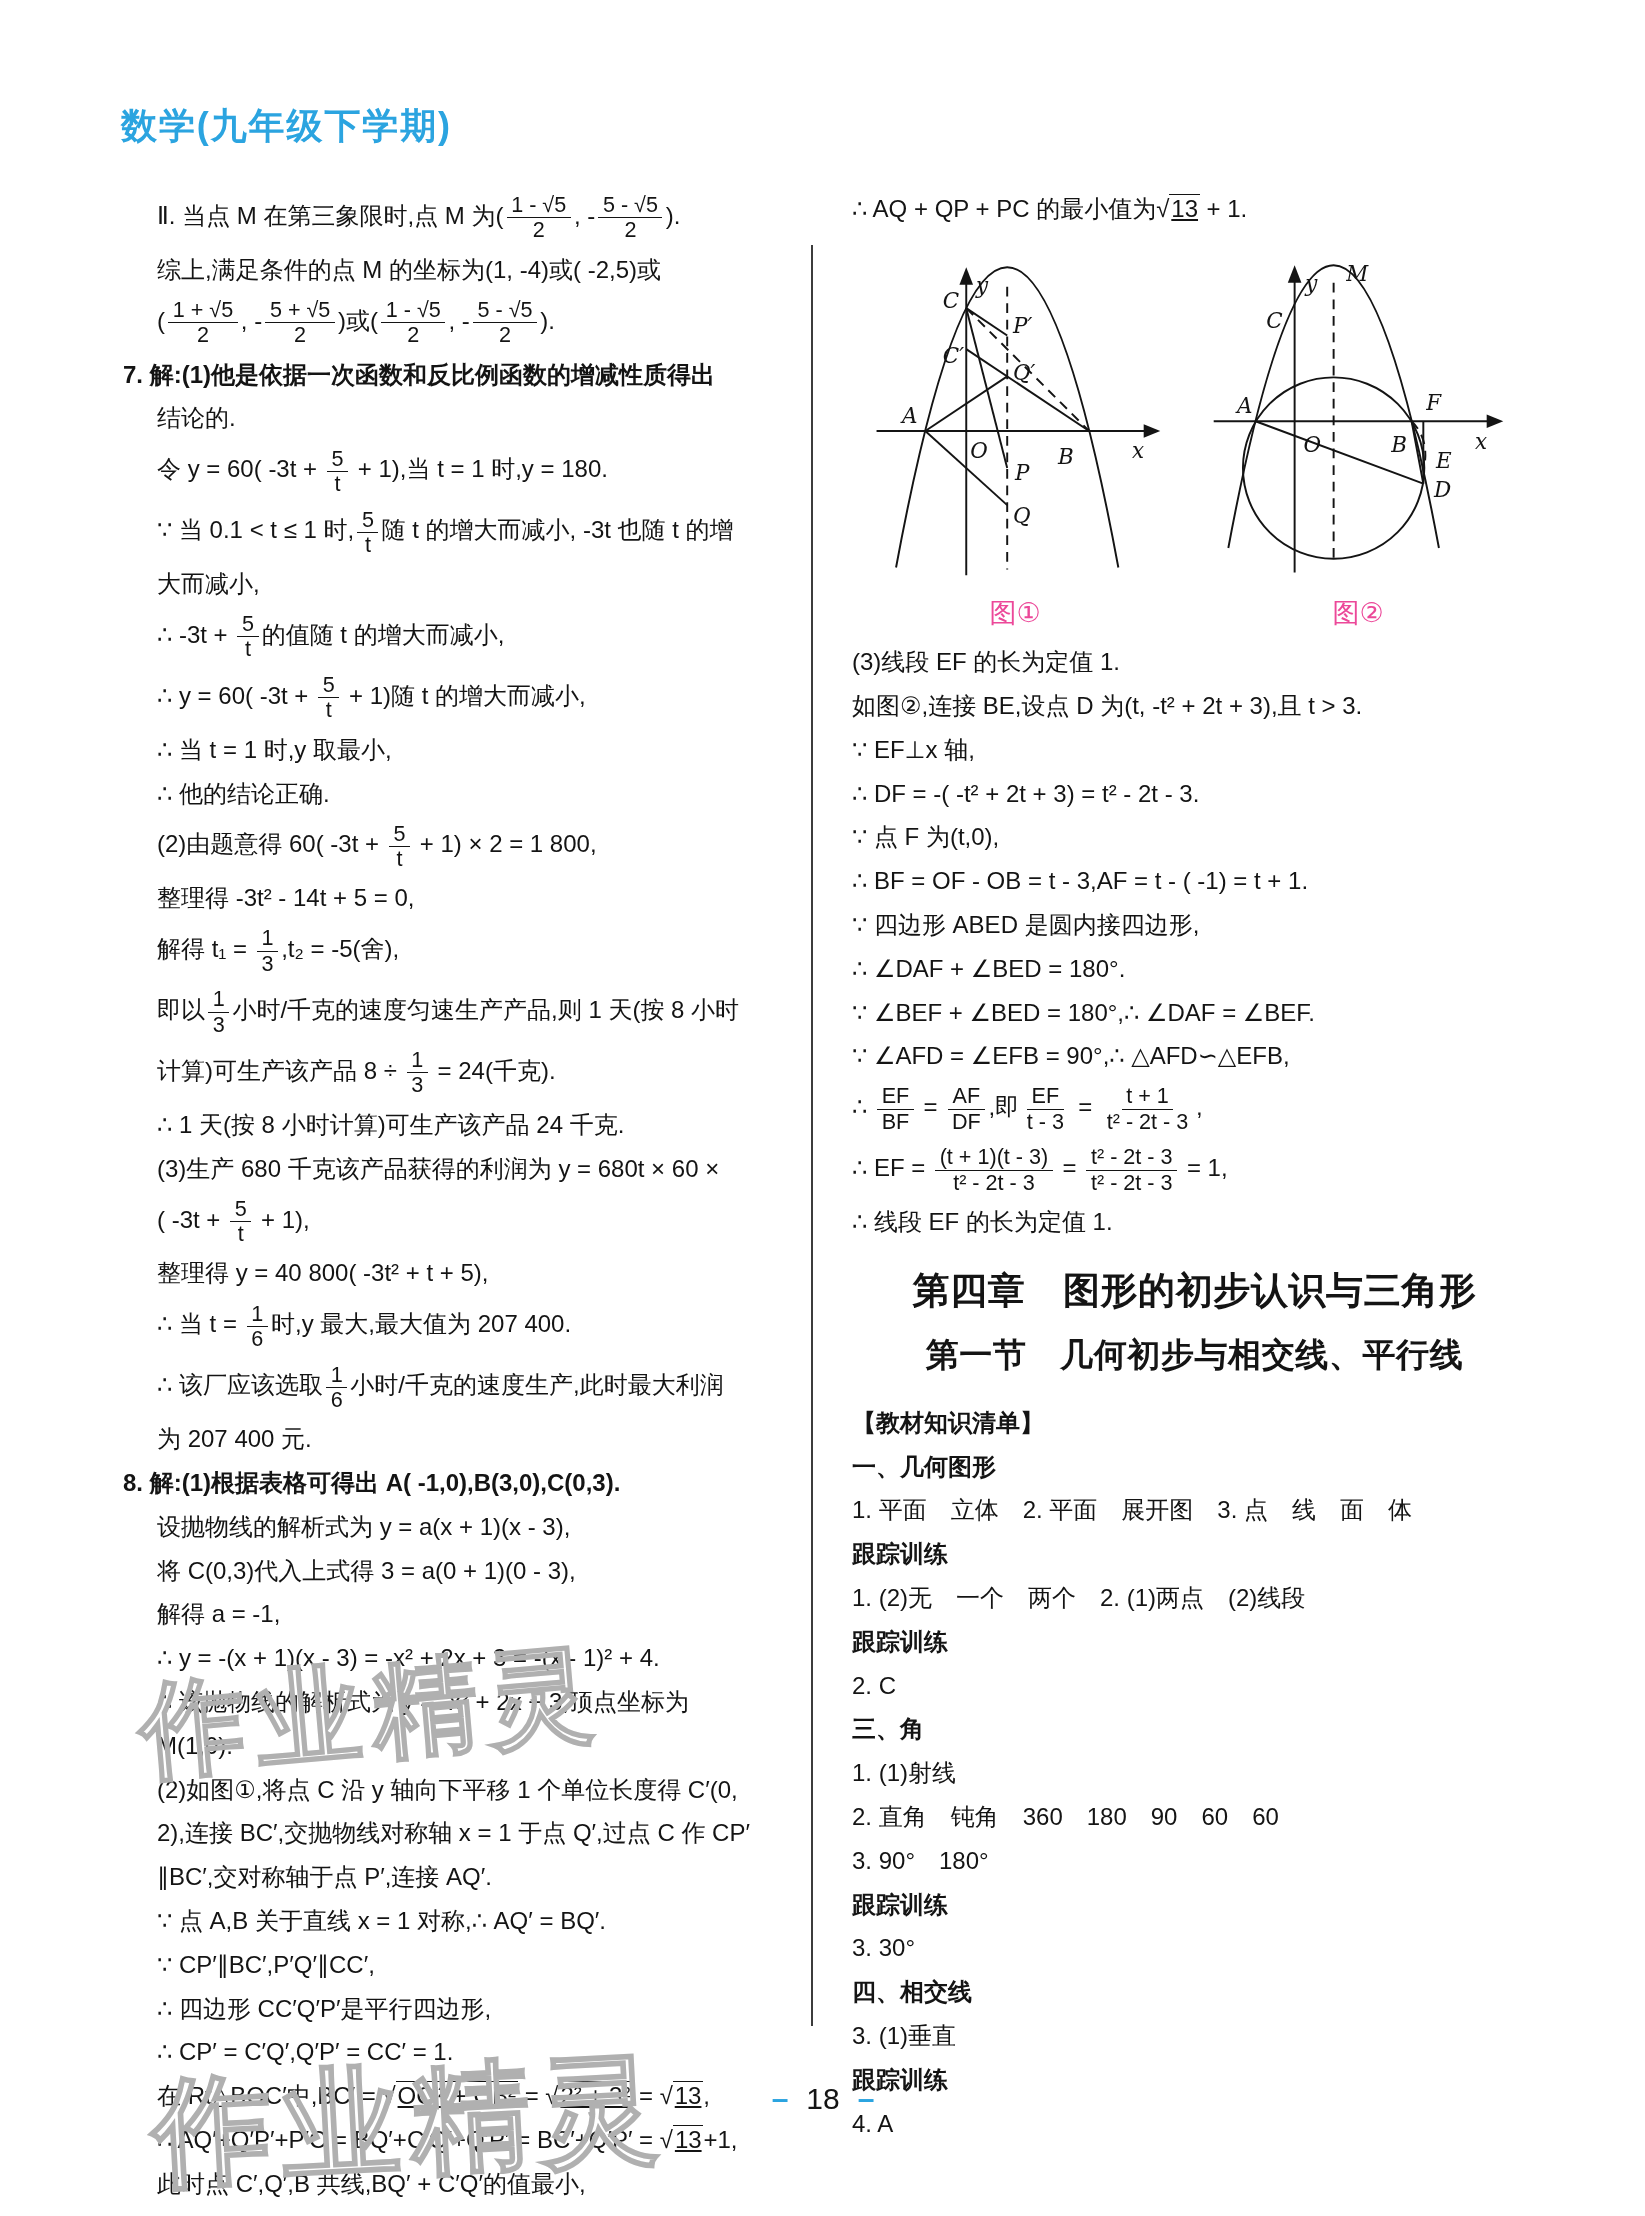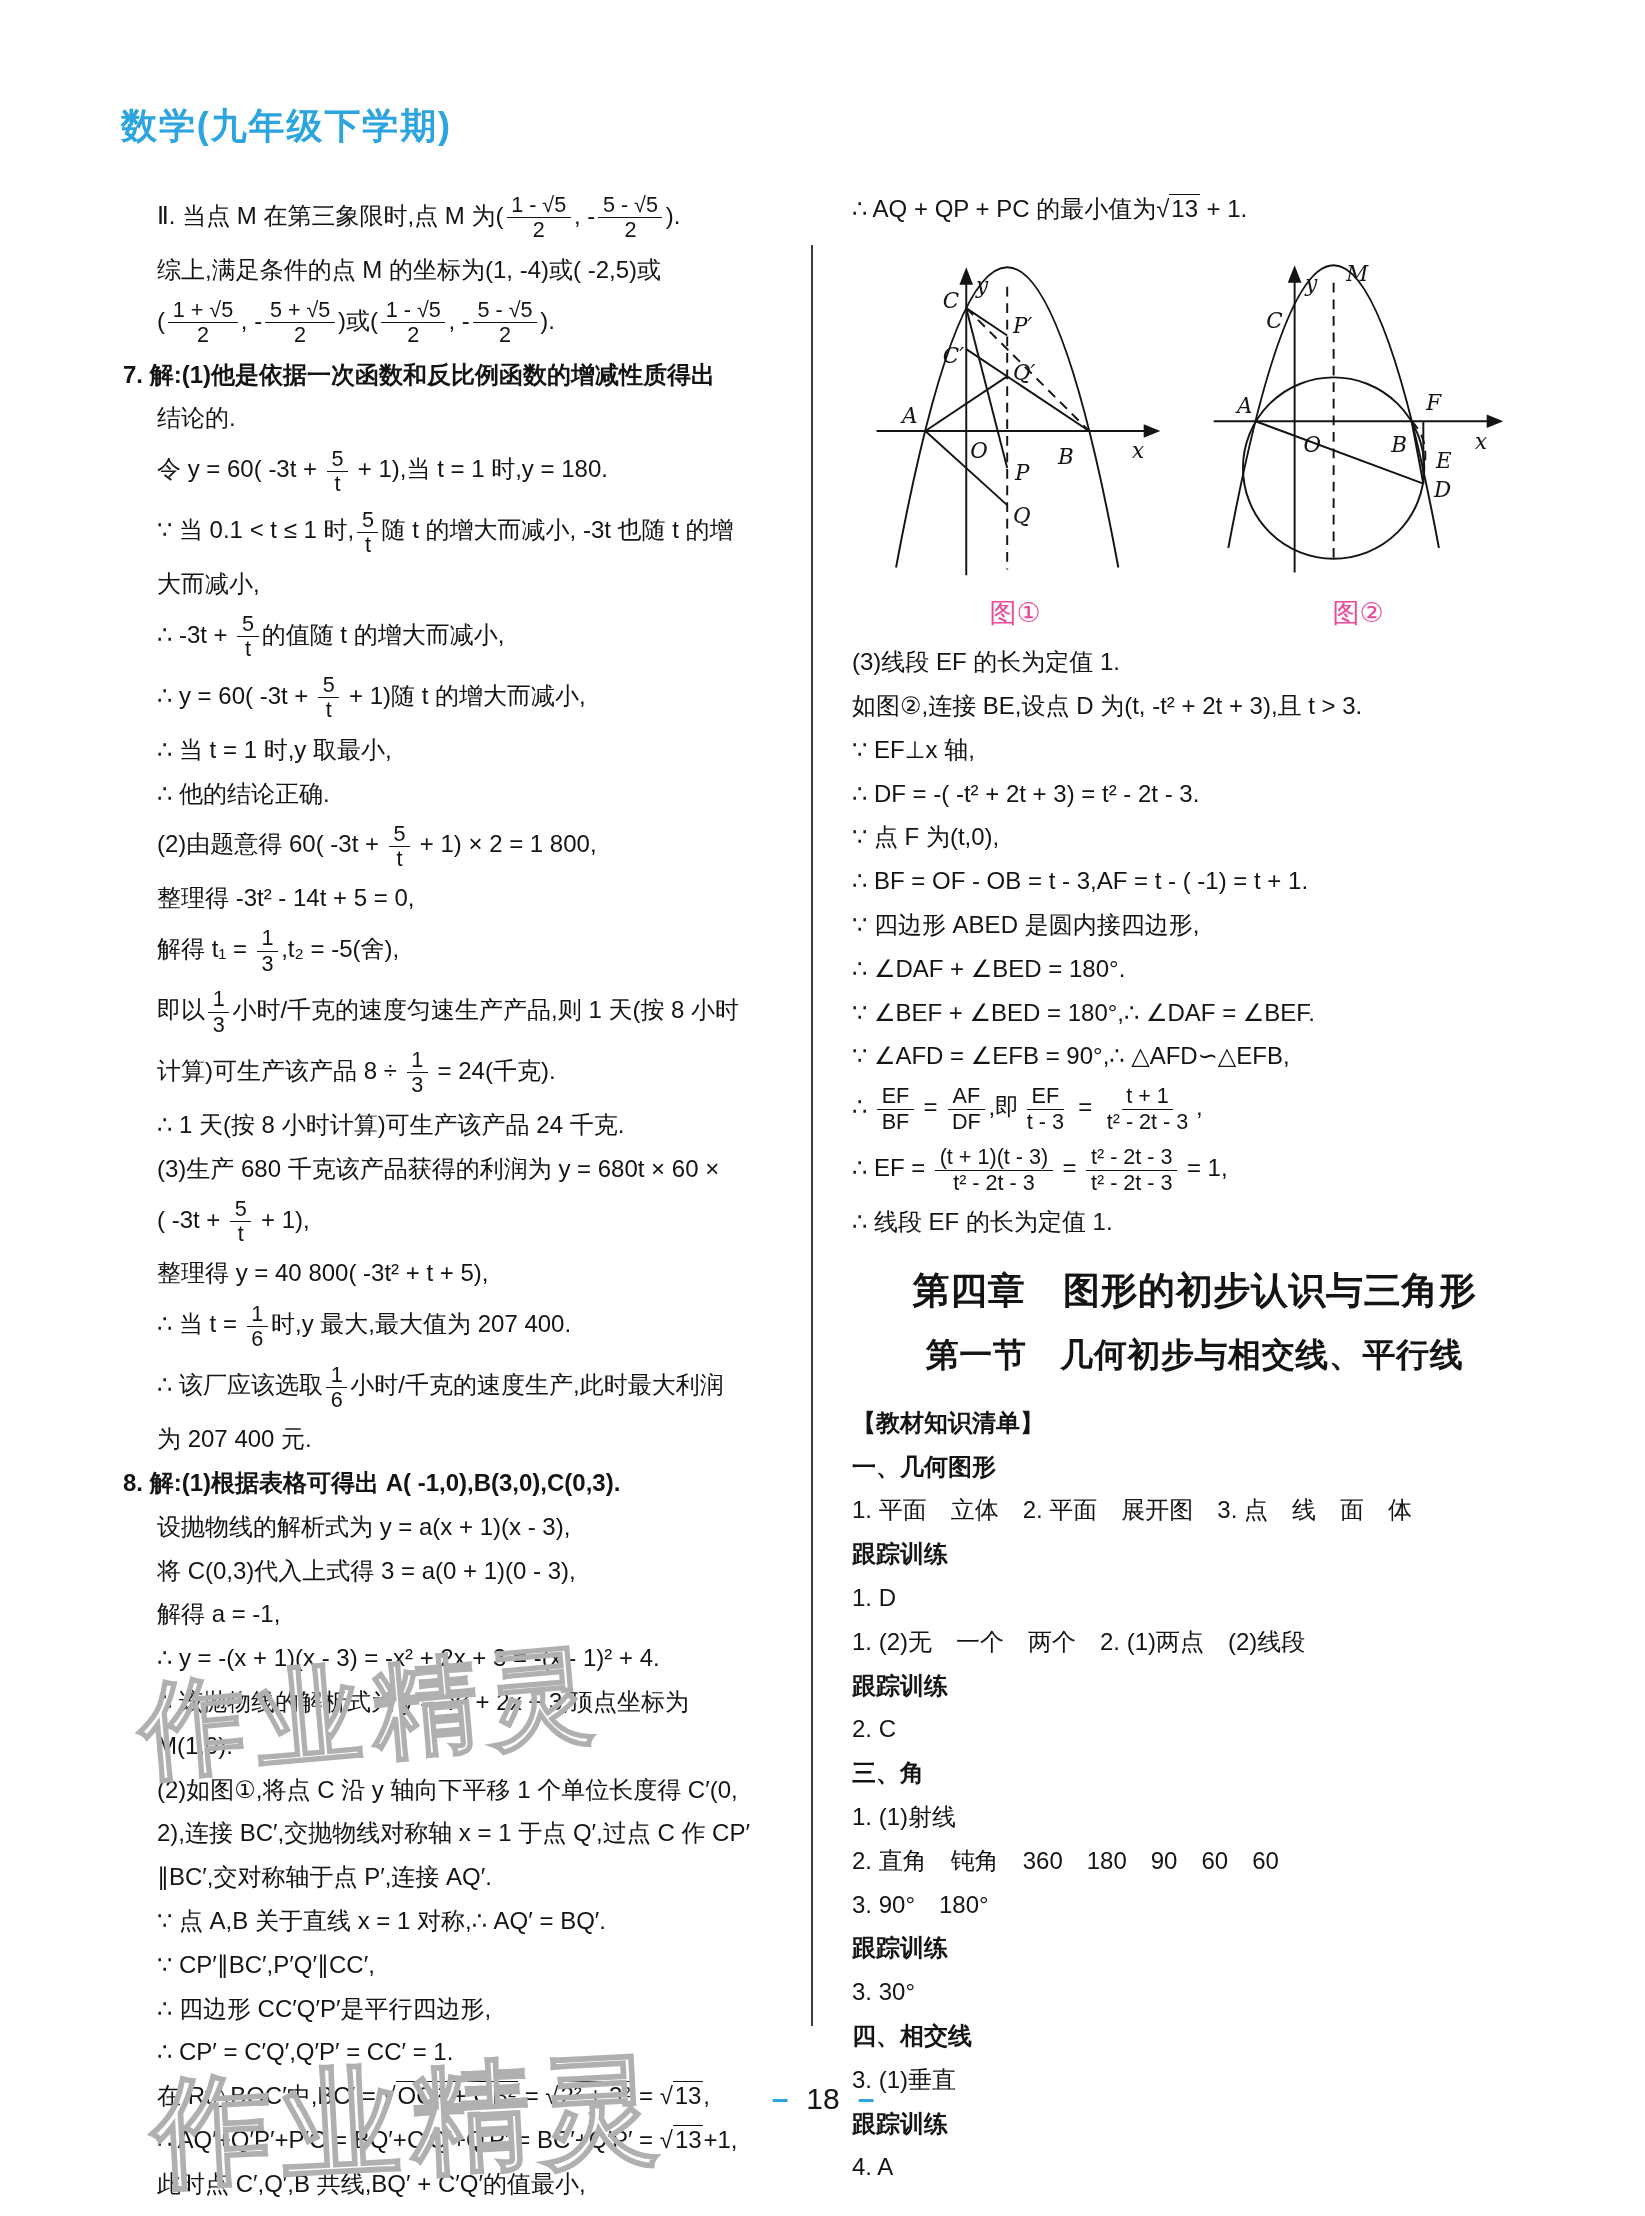--- a/index.html
+++ b/index.html
@@ -12,21 +12,21 @@
   .col.left{left:123px;width:685px;}
   .col.right{left:852px;width:685px;}
   .line{font-size:24px;line-height:1.45;margin:0 0 9px 0;}
   .left .line{margin-left:34px;}
   .left .line.o{margin-left:0;font-weight:bold;}
   .line.b{font-weight:bold;}
   .frac{display:inline-flex;flex-direction:column;align-items:center;vertical-align:middle;
         margin:1.3px 3.2px;line-height:1.12;font-size:0.9em;justify-content:center;}
   .fn{border-bottom:1.9px solid #141414;padding:0 4.5px;}
   .fd{padding:0 4.5px;}
-  .sq{border-top:1.9px solid #141414;padding:0 1.9px;}
+  .sq{border-top:1.9px solid #141414;padding:0 1.9px;text-decoration:underline;}
   .figures{display:flex;gap:17px;justify-content:flex-start;margin:9px 0 14px 0;}
   .figures figure{margin:0;text-align:center;}
   .figcap{font-size:27px;margin-top:6.4px;color:#ec4899;}
   svg .geo{stroke:#141414;stroke-width:2;fill:none;}
   svg .dash{stroke-dasharray:10 7;}
   svg .arrow{fill:#141414;stroke:none;}
   svg text{font-family:"DejaVu Serif","Liberation Serif",serif;font-style:italic;
            font-size:22px;fill:#141414;}
   .h1{font-weight:bold;font-size:37px;text-align:center;margin:26px 0 3.9px 0;letter-spacing:0.6px;}
   .h2{font-weight:bold;font-size:33px;text-align:center;margin:17px 0 28px 0;letter-spacing:0.6px;}
@@ -241,21 +241,20 @@
       </div>
 
     <div class="h1">第四章　图形的初步认识与三角形</div>
     <div class="h2">第一节　几何初步与相交线、平行线</div>
 
     <div>
         <div class="line b">【教材知识清单】</div>
         <div class="line b">一、几何图形</div>
         <div class="line">1. 平面　立体　2. 平面　展开图　3. 点　线　面　体</div>
         <div class="line b">跟踪训练</div>
-        <div class="line">1. D</div>
         <div class="line">1. (2)无　一个　两个　2. (1)两点　(2)线段</div>
         <div class="line b">跟踪训练</div>
         <div class="line">2. C</div>
         <div class="line b">三、角</div>
         <div class="line">1. (1)射线</div>
         <div class="line">2. 直角　钝角　360　180　90　60　60</div>
         <div class="line">3. 90°　180°</div>
         <div class="line b">跟踪训练</div>
         <div class="line">3. 30°</div>
         <div class="line b">四、相交线</div>

